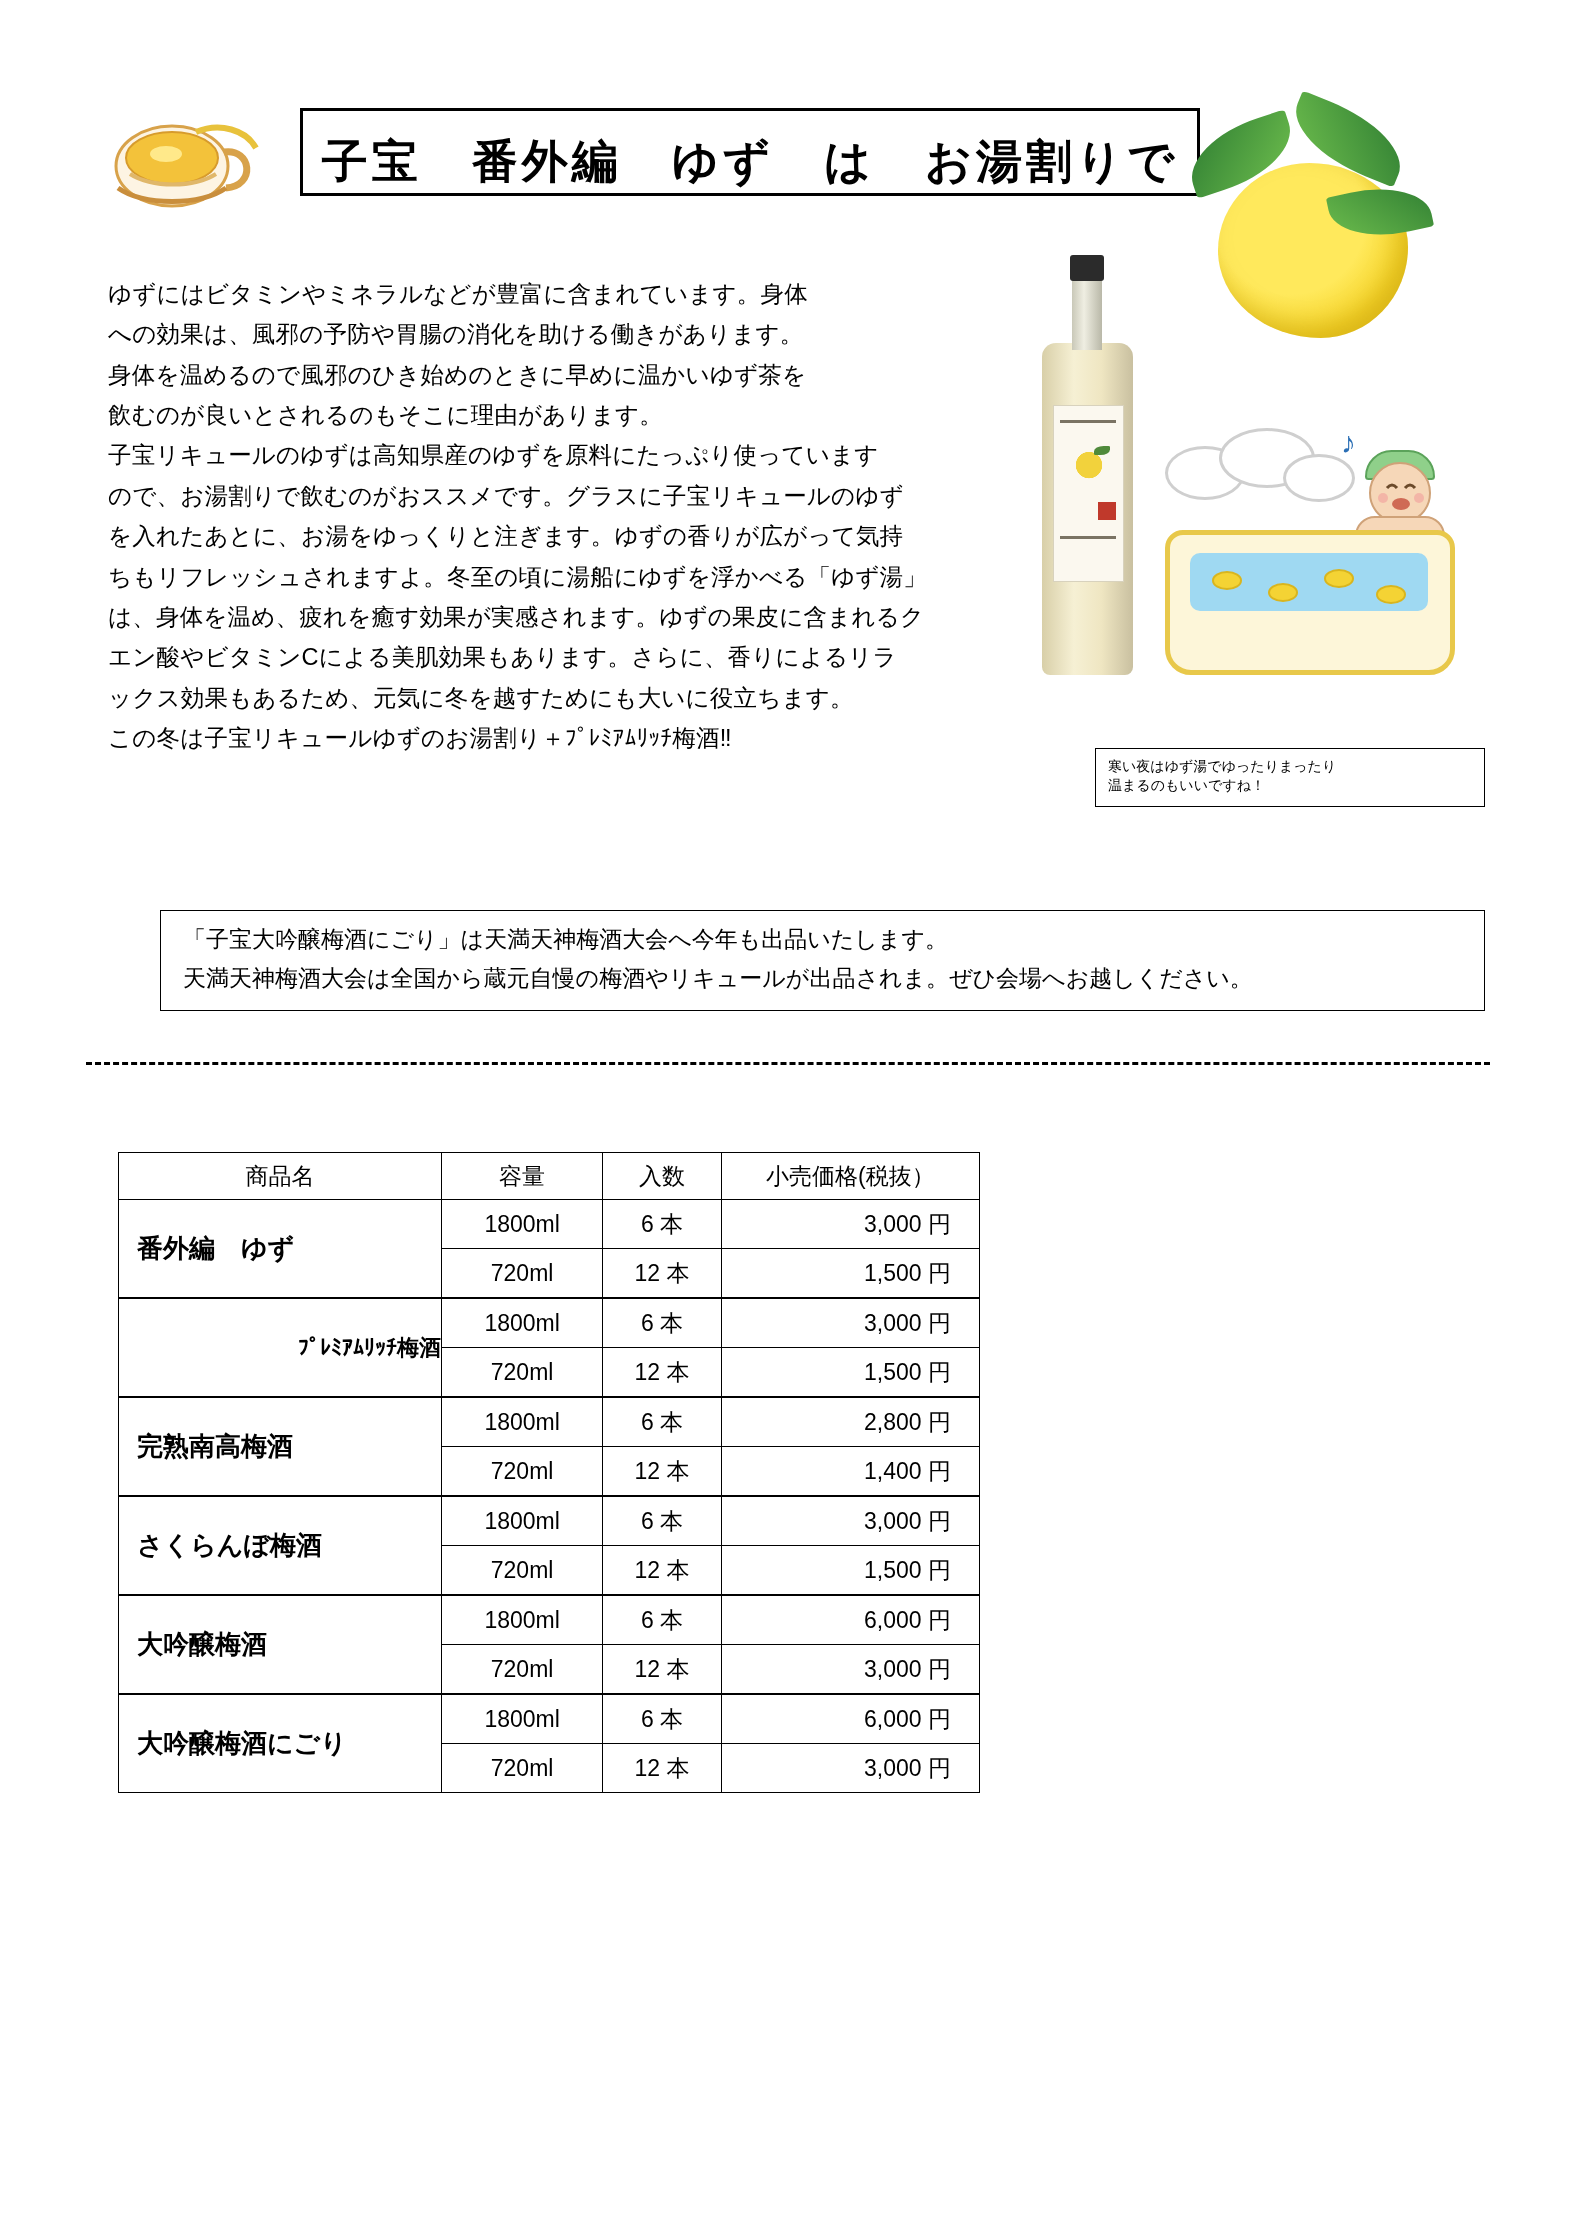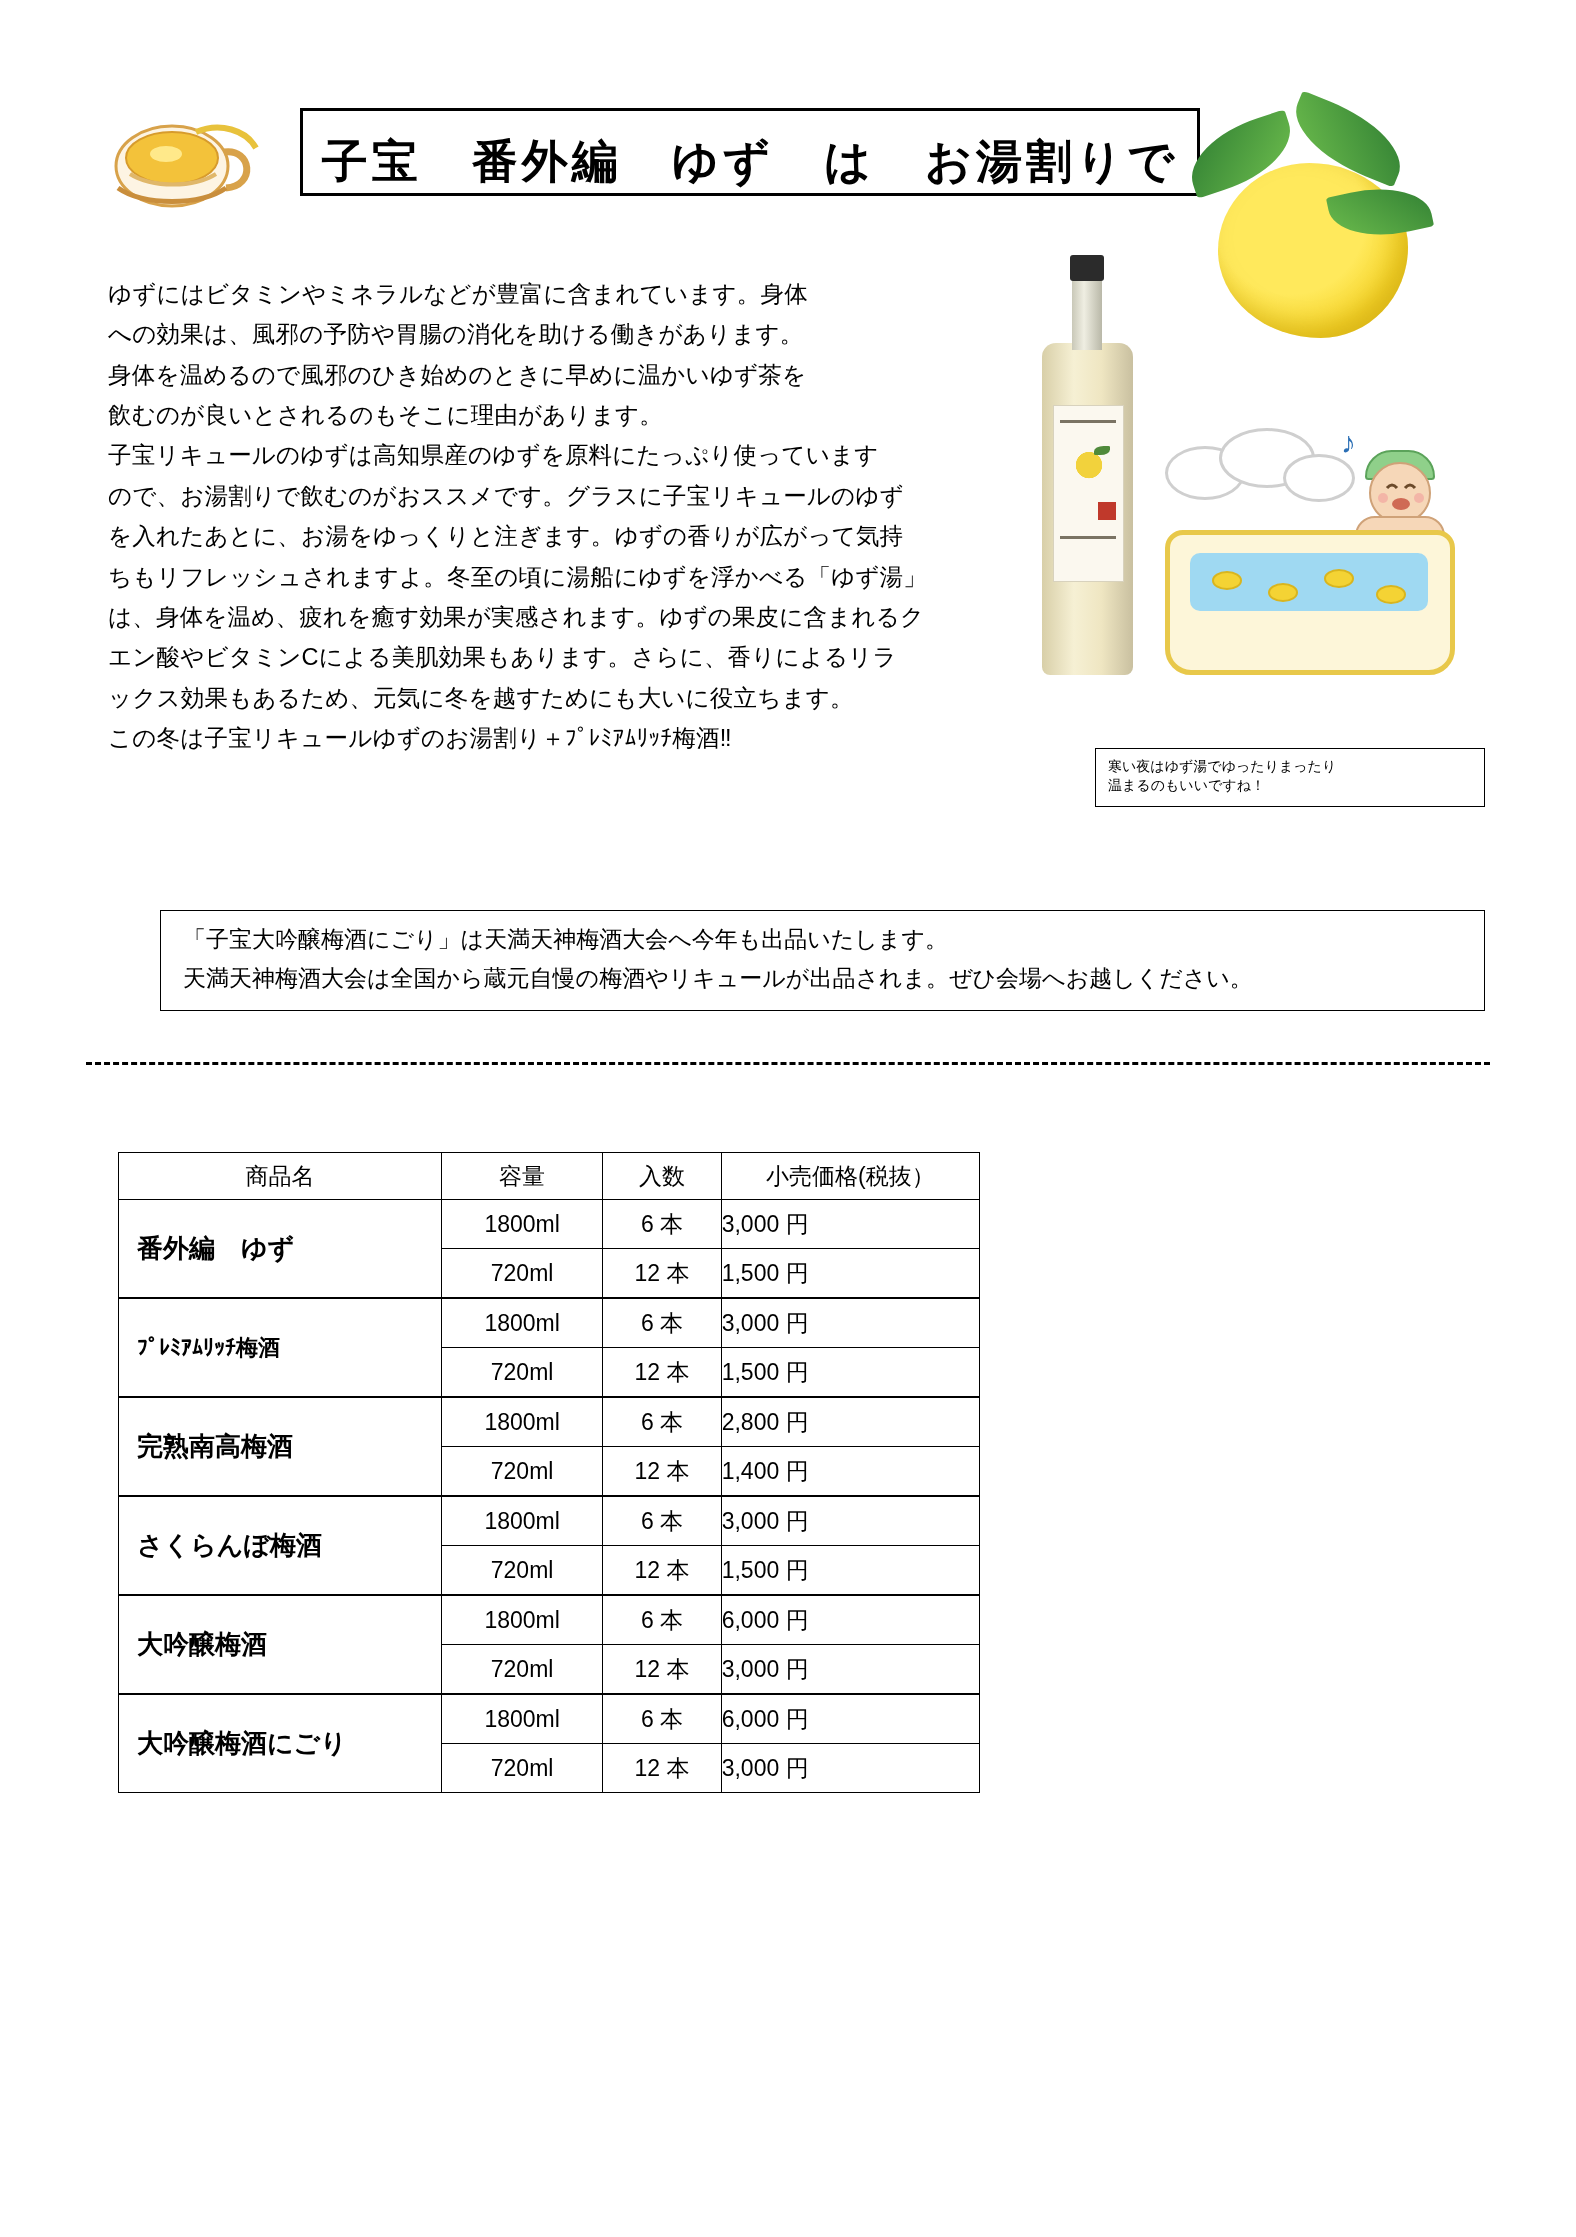--- a/index.html
+++ b/index.html
@@ -326,23 +326,24 @@
   col.c-qty  { width: 110px; }
   col.c-price{ width: 240px; }
 
   thead th { height: 46px; }
   td.name-cell {
     text-align: left;
     padding-left: 18px;
     font-size: 26px;
     font-weight: bold;
   }
-  td.name-cell.small { font-size: 22px; }
+  td.name-cell.small { font-size: 22px; text-align: right; }
   td.price-cell {
-    padding-right: 12px;
+    text-align: right;
+    padding-right: 28px;
   }
   td.vol-cell, td.qty-cell { text-align: center; }
   tbody tr td.thick-top { border-top-width: 2.5px; }
 </style>
 </head>
 <body>
 
 <div id="header">
 
   <div id="cup-icon">

